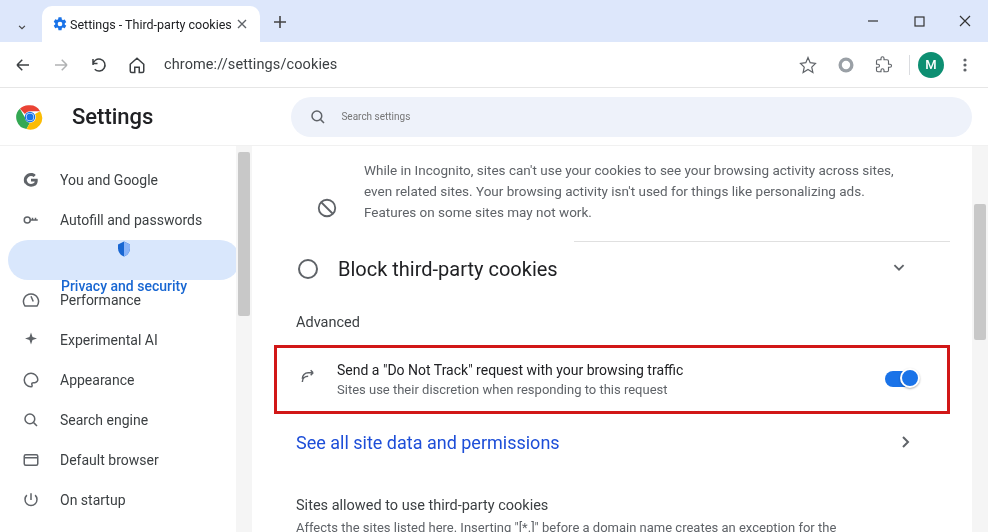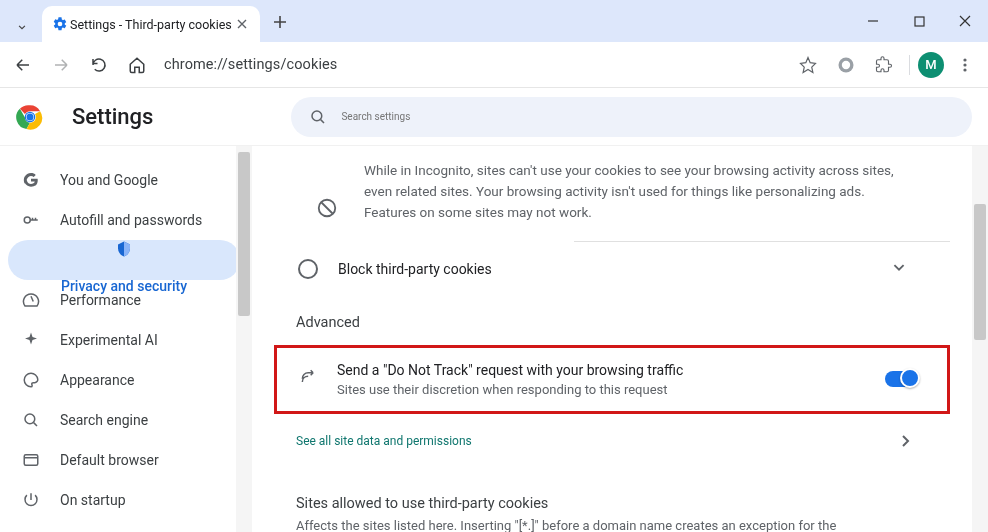--- a/index.html
+++ b/index.html
@@ -50,36 +50,36 @@
   .content { position:absolute; left:0; right:16px; top:0; padding:10px 22px 0 22px; }
 
   .info-row { display:flex; gap:26px; padding:4px 32px 18px 42px;align-items:flex-end; }
   .prohibit svg { width:22px; height:22px; color:#5f6368; }
   .info-text { font-size:13.5px; color:#5f6368; line-height:1.55; }
 
   .divider-partial { height:1px; background:#e0e0e0; margin-left:300px; margin-bottom:0; }
 
   .option-row { display:flex; align-items:center; padding:14px 40px 14px 24px; gap:20px; }
   .radio-empty { width:20px; height:20px; border:2px solid #5f6368; border-radius:50%; flex-shrink:0; }
-  .option-label { font-size:14px; color:#202124; flex:1; }
+  .option-label { font-size:20px; color:#202124; flex:1; }
   .expand svg { width:22px; height:22px; color:#5f6368; }
 
   .section-heading { font-size:14.5px; color:#3c4043; padding:18px 0 4px 22px; }
 
   .card-highlight { border:3px solid #d11717; margin-top:10px; }
   .dnt-row { display:flex; align-items:center; padding:14px 28px 14px 22px; gap:18px; }
   .dnt-icon svg { width:20px; height:20px; color:#5f6368; }
   .dnt-text { flex:1; }
   .dnt-title { font-size:14px; color:#202124; margin-bottom:4px; }
   .dnt-sub { font-size:13px; color:#5f6368; }
   .toggle { width:34px; height:16px; background:#1a73e8; border-radius:10px; position:relative; }
   .toggle::after { content:""; position:absolute; right:-1px; top:-3px; width:20px; height:20px; background:#1a73e8; border-radius:50%; box-shadow:0 1px 2px rgba(0,0,0,.3); border:2px solid #fff; box-sizing:border-box; }
 
   .link-row { display:flex; align-items:center; padding:18px 40px 18px 22px; }
-  .link-row .label { flex:1; font-size:12px; color:#0f766e; }
+  .link-row .label { flex:1; font-size:18px; color:#1d4ed8; }
   .arrow-right svg { width:8px; height:12px; color:#5f6368; }
 
   .desc { font-size:13px; color:#5f6368; padding:0 22px 6px 22px; line-height:1.5; }
 </style>
 </head>
 <body>
 
 <div class="titlebar">
   <div class="titlebar-left">
     <div class="chevron-btn">

